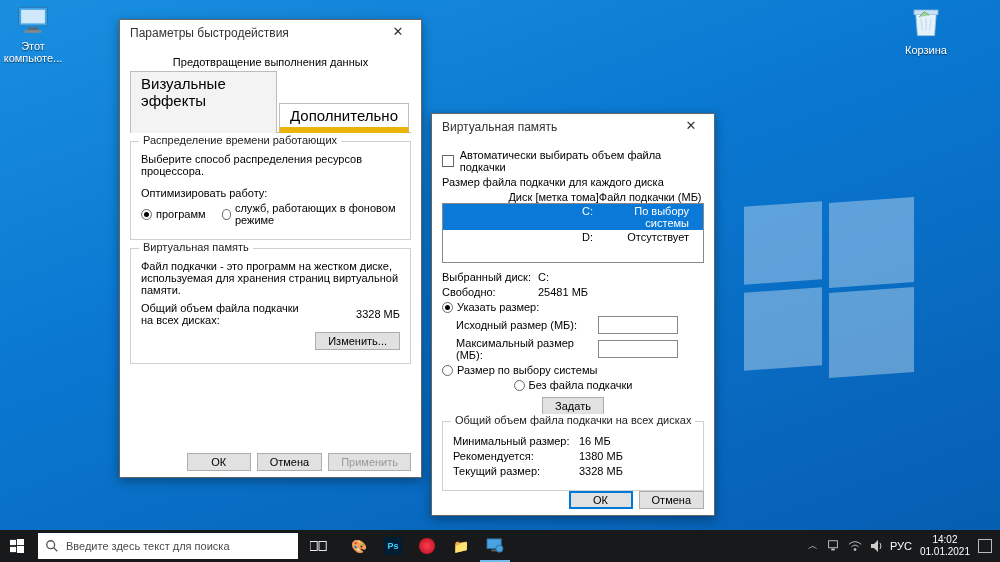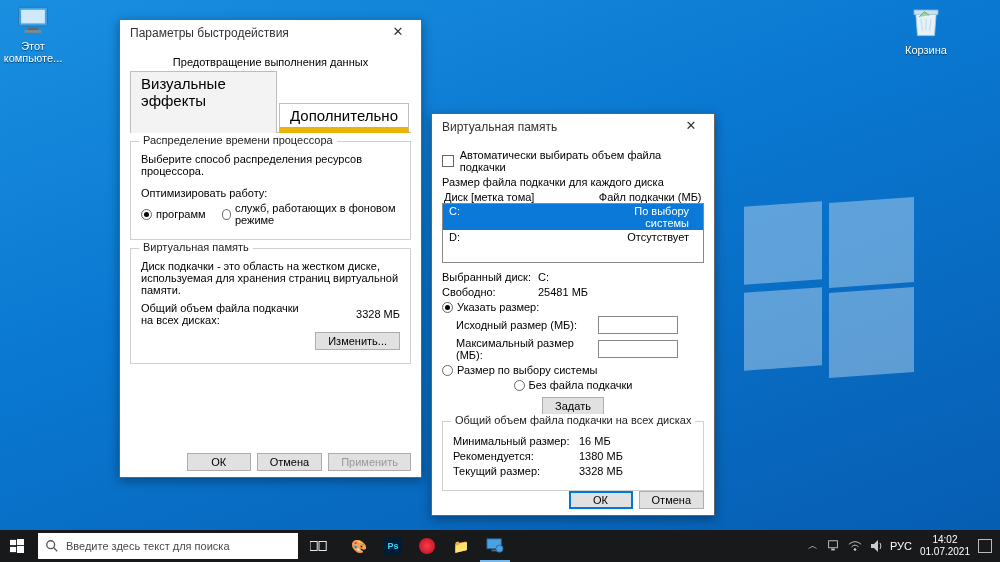--- a/index.html
+++ b/index.html
@@ -36,21 +36,21 @@
   .btn { border:1px solid #adadad; background:#e1e1e1; padding:2px 12px; min-width:64px; font-size:11px; cursor:default; text-align:center; }
   .btn.default { border:1px solid #0078d7; box-shadow:inset 0 0 0 1px #0078d7; }
   .btnrow { display:flex; justify-content:flex-end; gap:6px; padding:6px 10px; }
   input.txt { border:1px solid #888; height:18px; width:80px; font-size:11px; padding:1px 3px; }
 
   
   .disktbl { border:1px solid #888; height:60px; background:#fff; font-size:11px; }
   .disktbl .rowd { display:flex; }
   .disktbl .rowd div { padding:1px 6px; }
   .disktbl .rowd.sel { background:#0a79d8; color:#fff; }
-  .col-a { width:60%; } .col-b { width:40%; text-align:left; }
+  .col-a { width:60%;text-align:right; } .col-b { width:40%; text-align:left; }
   .col-b.right { text-align:right; padding-right:14px !important; }
 
   
   .taskbar { position:absolute; left:0; right:0; bottom:0; height:32px; background:#18191b; display:flex; align-items:center; color:#fff; font-size:11px; }
   .tbtn { width:34px; height:32px; display:flex; align-items:center; justify-content:center; }
   .start-btn svg { width:14px; height:14px; }
   .search { flex:0 0 260px; height:26px; margin:3px 4px; background:#fff; display:flex; align-items:center; color:#4a4a4a; }
   .search .mag { margin:0 7px 0 7px; }
   .tb-icons { display:flex; margin-left:6px; }
   .tb-icons .tic { width:34px; height:32px; display:flex; align-items:center; justify-content:center; font-size:13px; position:relative; }
@@ -98,38 +98,38 @@
       <div class="closex">✕</div>
     </div>
     <div class="body">
       <div class="tabhdr">Предотвращение выполнения данных</div>
       <div class="tabbar">
         <div class="tab">Визуальные эффекты</div>
         <div class="tab active">Дополнительно</div>
       </div>
 
       <div class="grp">
-        <div class="ttl">Распределение времени процессора</div>
+        <div class="ttl">Распределение времени работающих</div>
         <div class="row">Выберите способ распределения ресурсов процессора.</div>
         <div class="row" style="margin-top:10px;">Оптимизировать работу:</div>
         <div class="row">
           <label style="display:flex;align-items:center;">
               <span class="radio sel"></span>
               <span>программ</span>
             </label>
           <label style="display:flex;align-items:center;margin-left:10px;">
               <span class="radio"></span>
               <span>служб, работающих в фоновом режиме</span>
             </label>
         </div>
       </div>
 
       <div class="grp">
         <div class="ttl">Виртуальная память</div>
-        <div class="row" style="display:block;">Диск подкачки - это область на жестком диске, используемая для хранения страниц виртуальной памяти.</div>
+        <div class="row" style="display:block;">Файл подкачки - это программ на жестком диске, используемая для хранения страниц виртуальной памяти.</div>
         <div class="row" style="justify-content:space-between;margin-top:6px;">
           <span style="max-width:160px;">Общий объем файла подкачки на всех дисках:</span>
           <span>3328 МБ</span>
         </div>
         <div class="row" style="justify-content:flex-end;margin-top:6px;">
           <div class="btn">Изменить...</div>
         </div>
       </div>
     </div>
     <div class="btnrow" style="position:absolute;left:0;right:0;bottom:0;border-top:0;">
@@ -278,19 +278,19 @@
           <path d="M4 7 Q8 3 12 7" stroke="#ccc" fill="none"></path>
           <circle cx="8" cy="10" r="1.5" fill="#ccc"></circle>
         </svg>
       <svg width="12" height="14" viewBox="0 0 12 14">
           <path d="M1 5 L4 5 L8 1 L8 13 L4 9 L1 9 Z" fill="#ccc"></path>
           <path d="M10 4 Q12 7 10 10" stroke="#ccc" fill="none"></path>
         </svg>
       <span>РУС</span>
       <div class="clock">
         <div>14:02</div>
-        <div>01.07.2021</div>
+        <div>01.01.2021</div>
       </div>
       <div class="notif"></div>
     </div>
   </div>
 
 </div>
 
 </body></html>

